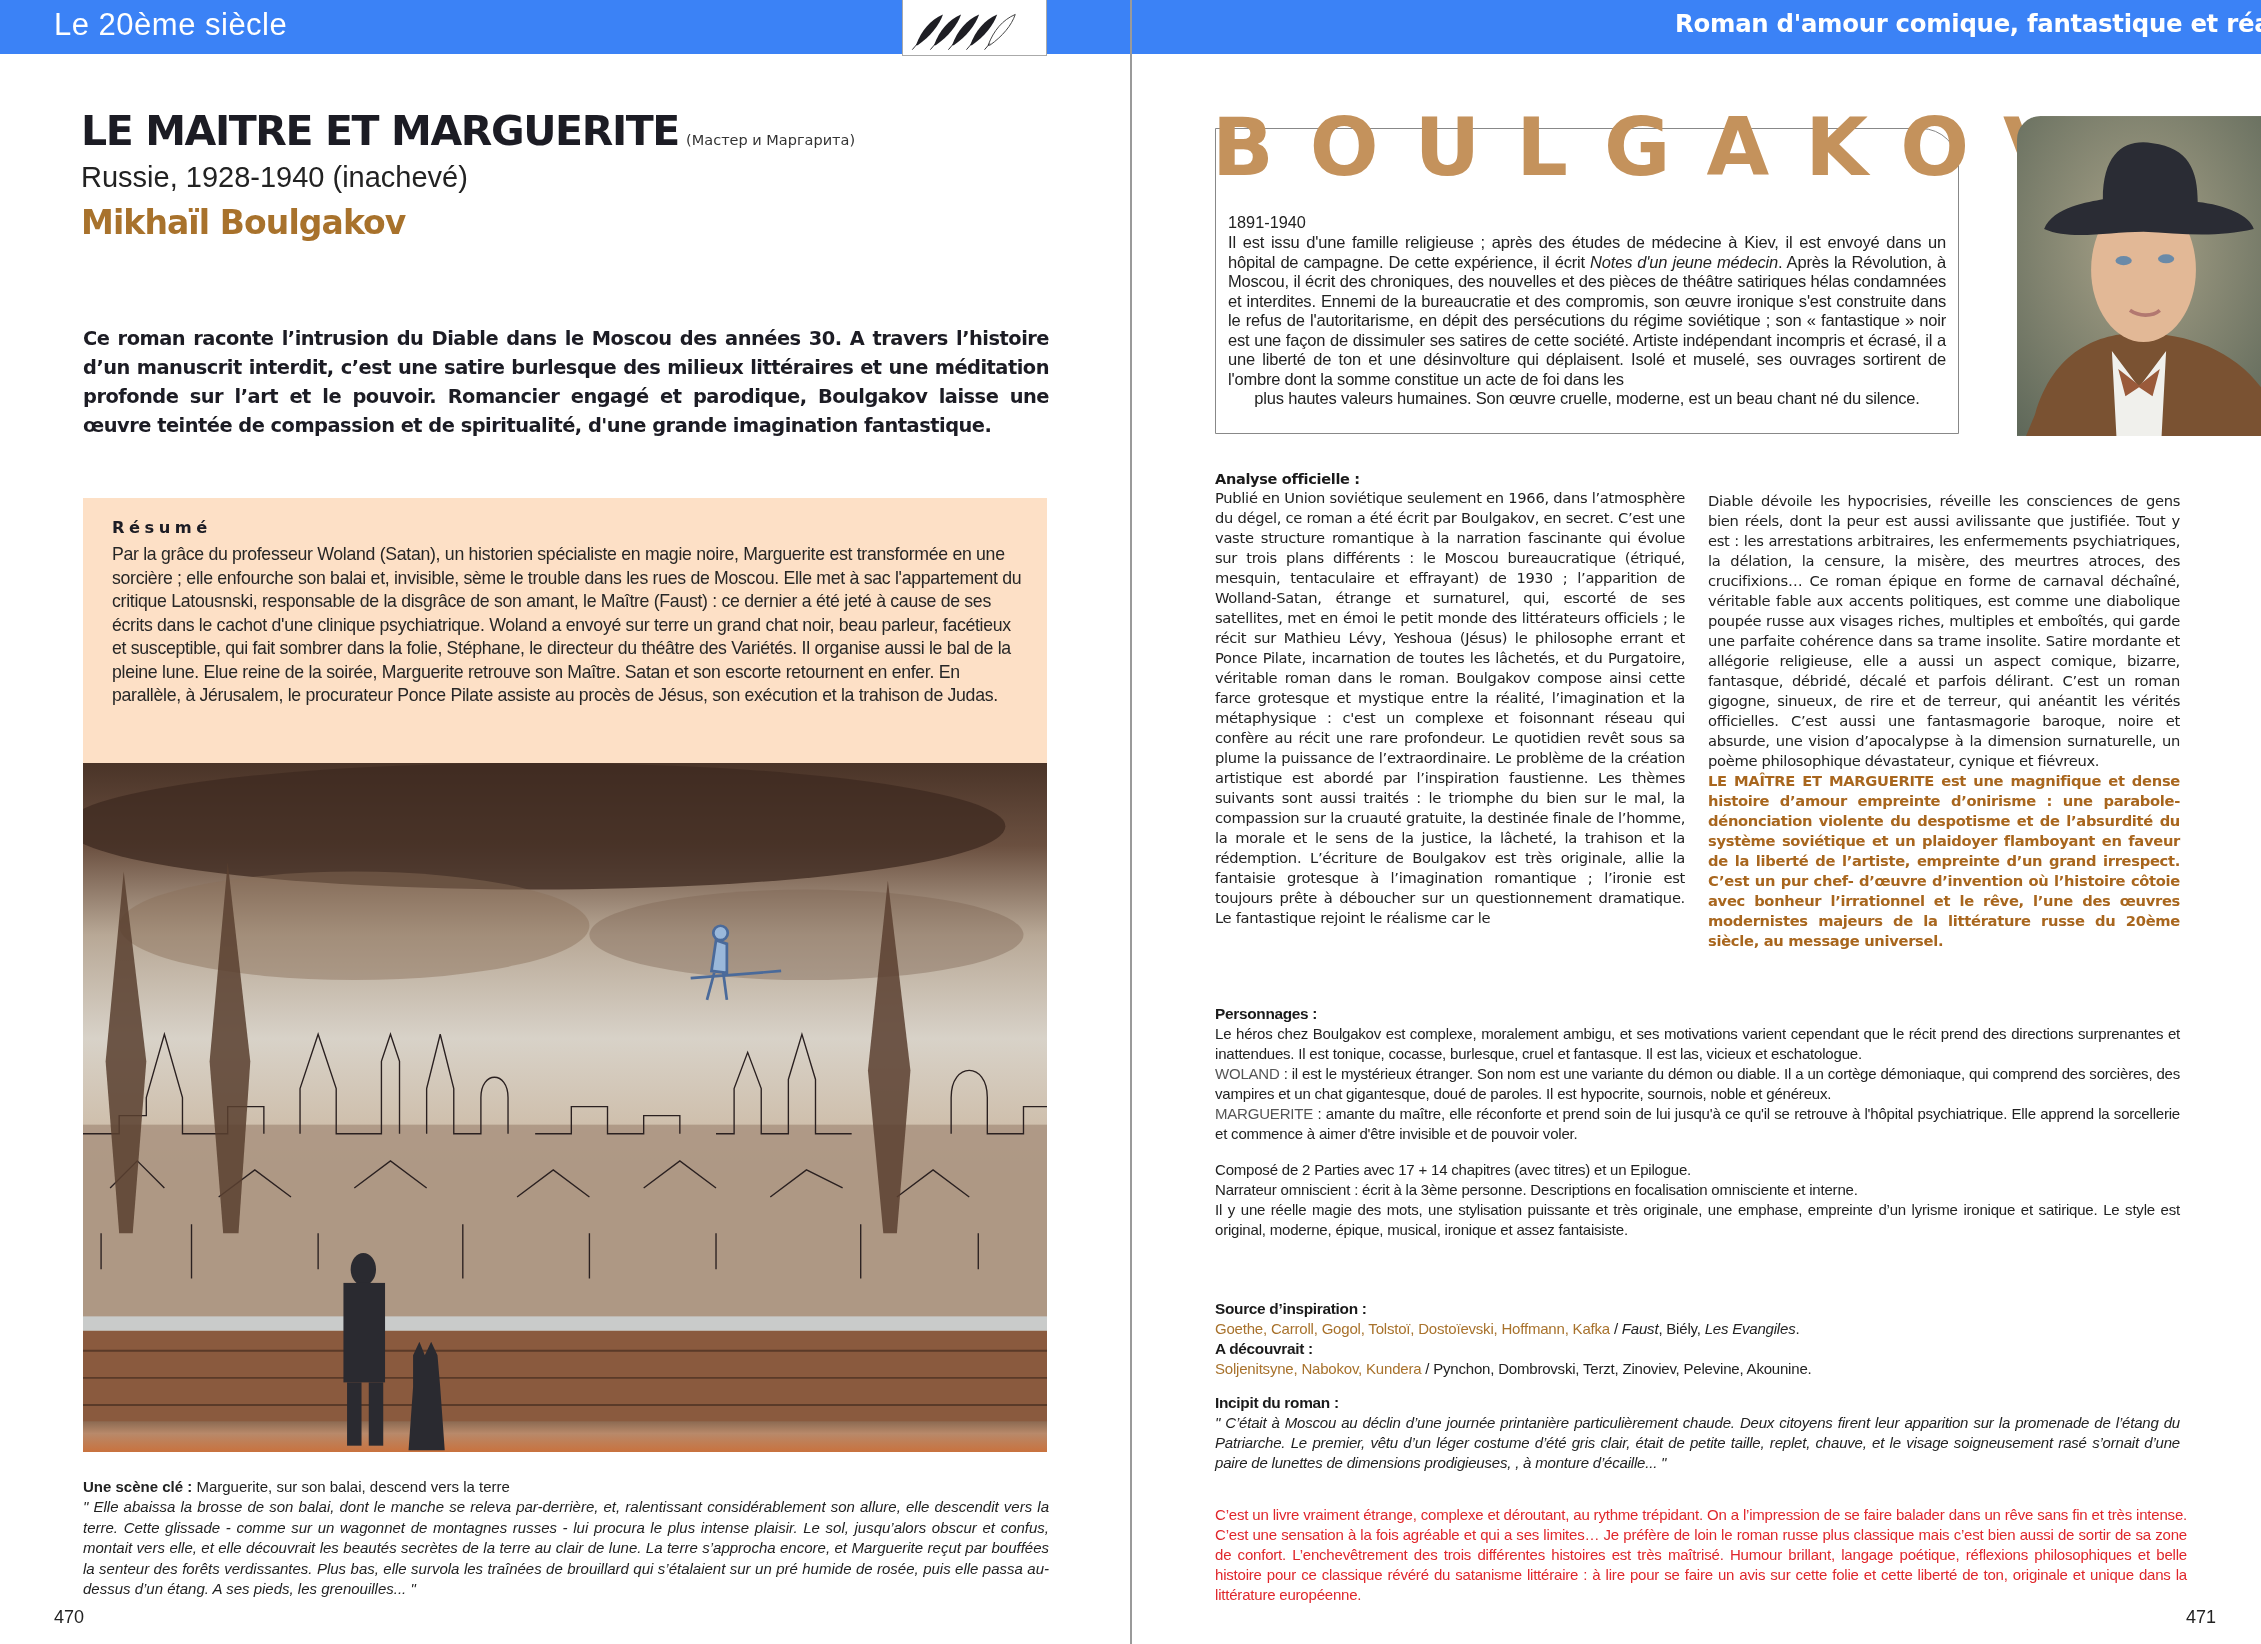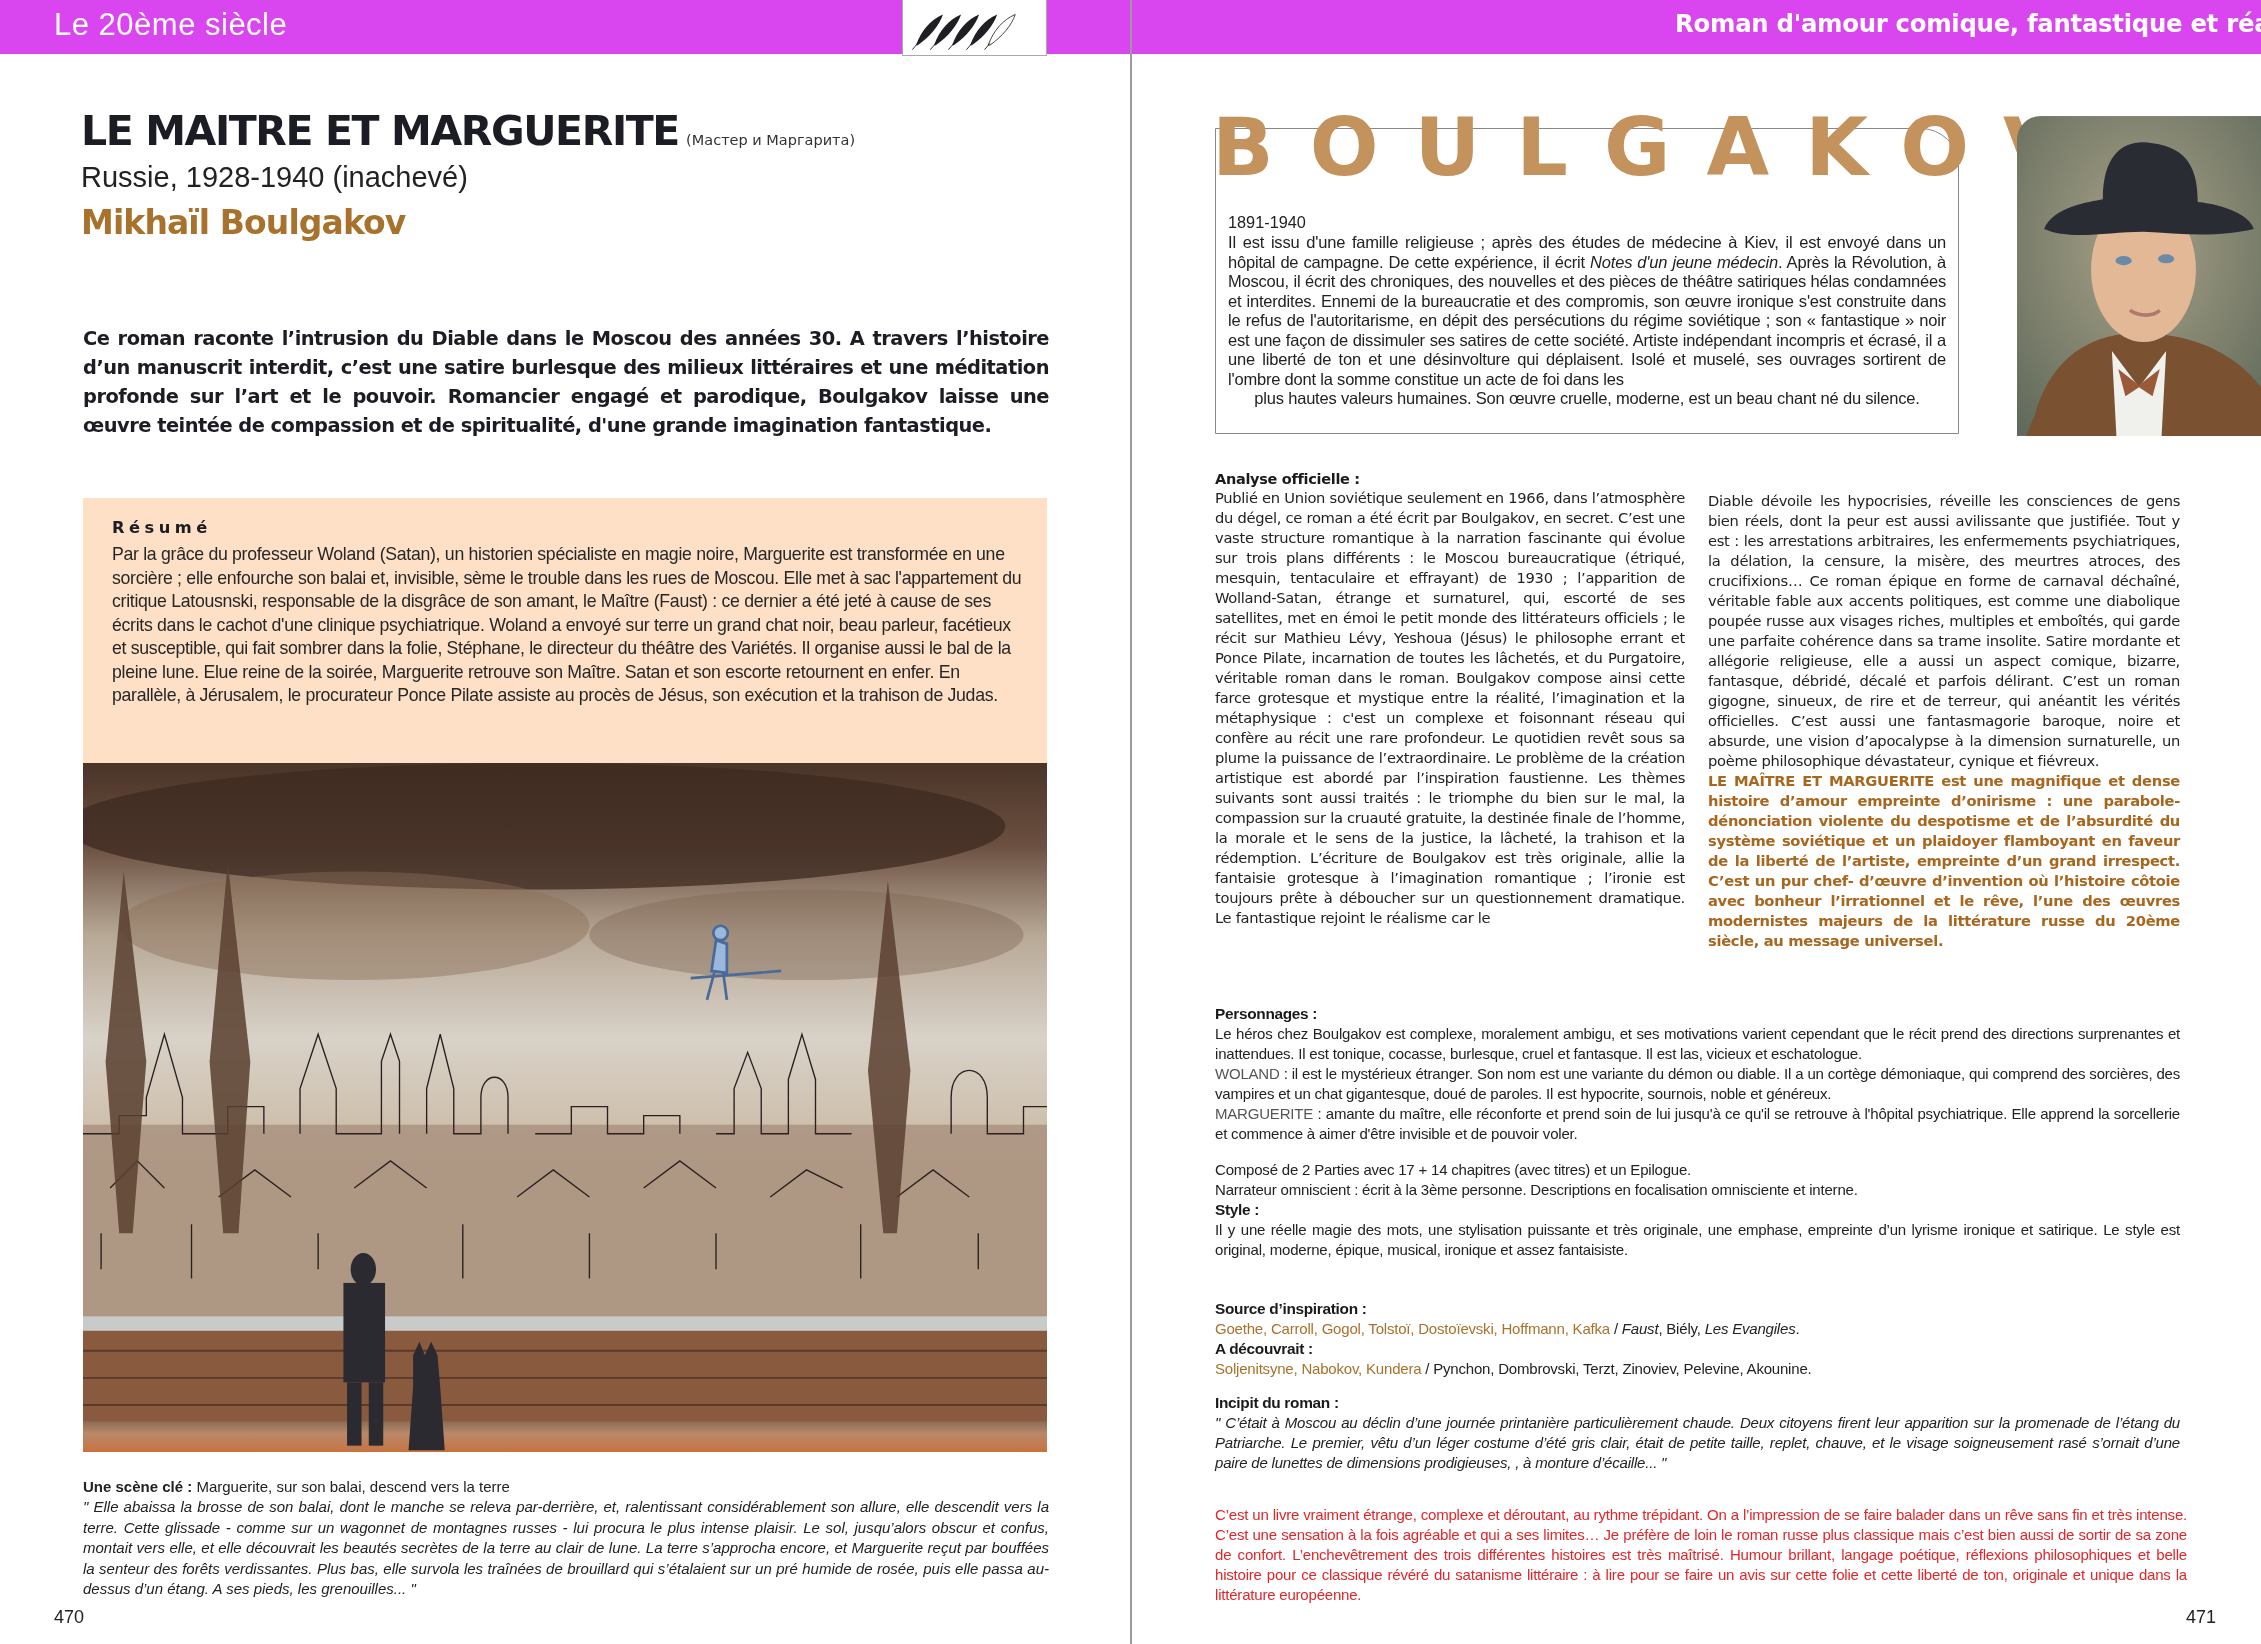--- a/index.html
+++ b/index.html
@@ -1,20 +1,20 @@
 <!DOCTYPE html>
 <html style="font-size:14.5px"><head>
 <meta charset="utf-8">
 <style>
   html, body { margin:0; padding:0; }
   body { width:2262px; height:1645px; position:relative; background:#ffffff; overflow:hidden;
          font-family:"DejaVu Sans", sans-serif; color:#1a1a1a; }
   .abs { position:absolute; }
   
-  .hdr { position:absolute; top:0; height:54px; background:#d946ef; }
+  .hdr { position:absolute; top:0; height:54px; background:#3b82f6; }
   .hdr-left { left:0; width:1131px; }
   .hdr-right { left:1132px; width:1344px;text-align:center; }
   .hdr-left-title { position:absolute; left:54px; top:7.2px; font-family:"Liberation Sans", sans-serif;
       font-size:31px; color:#fff; font-weight:normal; letter-spacing:0.5px; }
   .hdr-right-title { position:absolute; right:22.6px; top:9px; font-family:"DejaVu Sans", sans-serif;
       font-size:24.4px; color:#fff; font-weight:bold; letter-spacing:-0.3px; }
   .logo-box { position:absolute; left:902px; top:0; width:145px; height:56px; background:#fff;
       border:0.9px solid #aaa; border-top:none; box-sizing:border-box; }
   .spine { position:absolute; left:1130px; top:0; width:1.8px; height:1645px; background:#9a9a9a; }
 
@@ -228,21 +228,20 @@
 <div class="abs full personnages">
   <div class="sec-h">Personnages :</div>
   <div>Le héros chez Boulgakov est complexe, moralement ambigu, et ses motivations varient cependant que le récit prend des directions surprenantes et inattendues. Il est tonique, cocasse, burlesque, cruel et fantasque. Il est las, vicieux et eschatologue.</div>
   <div><span class="grey">WOLAND</span><span> : il est le mystérieux étranger. Son nom est une variante du démon ou diable. Il a un cortège démoniaque, qui comprend des sorcières, des vampires et un chat gigantesque, doué de paroles. Il est hypocrite, sournois, noble et généreux.</span></div>
   <div><span class="grey">MARGUERITE</span><span> : amante du maître, elle réconforte et prend soin de lui jusqu'à ce qu'il se retrouve à l'hôpital psychiatrique. Elle apprend la sorcellerie et commence à aimer d'être invisible et de pouvoir voler.</span></div>
 </div>
 
 <div class="abs full structure">
   <div>Composé de 2 Parties avec 17 + 14 chapitres (avec titres) et un Epilogue.</div>
   <div>Narrateur omniscient : écrit à la 3ème personne. Descriptions en focalisation omnisciente et interne.</div>
-  <div class="sec-h">Style :</div>
   <div>Il y une réelle magie des mots, une stylisation puissante et très originale, une emphase, empreinte d’un lyrisme ironique et satirique. Le style est original, moderne, épique, musical, ironique et assez fantaisiste.</div>
 </div>
 
 <div class="abs full sources">
   <div class="sec-h">Source d’inspiration :</div>
   <div><span class="gold">Goethe, Carroll, Gogol, Tolstoï, Dostoïevski, Hoffmann, Kafka</span><span> / </span><span class="it">Faust</span><span>, Biély, </span><span class="it">Les Evangiles</span><span>.</span></div>
   <div class="sec-h">A découvrait :</div>
   <div><span class="gold">Soljenitsyne, Nabokov, Kundera</span><span> / Pynchon, Dombrovski, Terzt, Zinoviev, Pelevine, Akounine.</span></div>
 </div>
 

